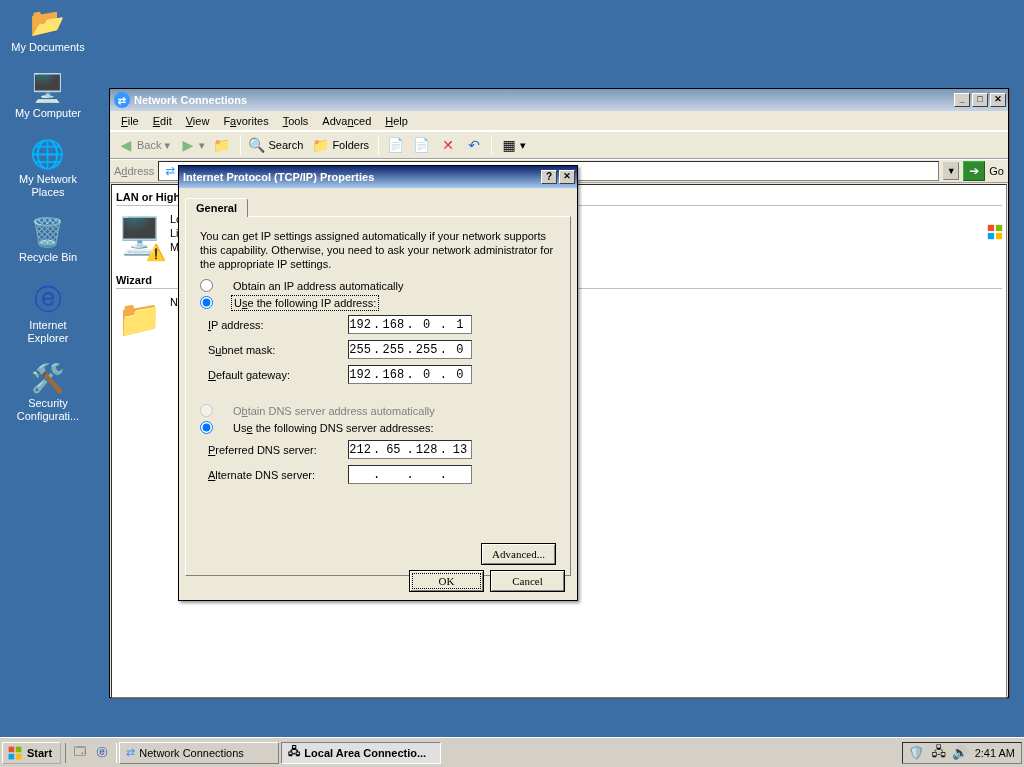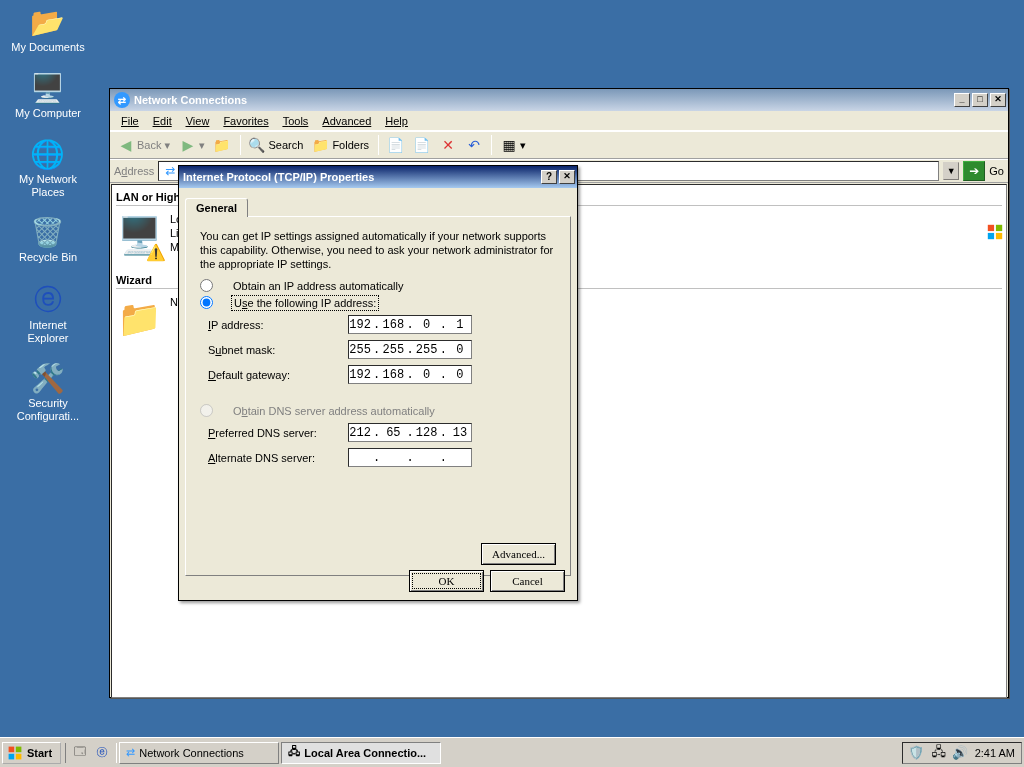--- a/index.html
+++ b/index.html
@@ -11,21 +11,21 @@
 .desktop-icon .ic { width: 32px; height: 32px; margin: 0 auto 3px; display: flex; align-items: center; justify-content: center; font-size: 28px; }
 .desktop-icon span { display: block; font-size: 11px; line-height: 13px; }
 
 
 .win-nc { position: absolute; left: 109px; top: 88px; width: 900px; height: 610px; background: #ECE9D8; border: 1px solid #000; box-shadow: 1px 1px 0 #555; }
 .titlebar { height: 22px; background: linear-gradient(#7B98B8, #C9D5E6); display: flex; align-items: center; padding: 0 2px 0 4px; color: #fff; font-weight: bold; }
 .titlebar .ticon { width: 16px; height: 16px; background: #3399ff; border-radius: 50%; margin-right: 4px; display:flex;align-items:center;justify-content:center;font-size:10px;}
 .titlebar .spacer { flex: 1; }
 .winbtn { width: 16px; height: 14px; margin-left: 2px; background: #D4D0C8; border: 1px solid #fff; border-right-color:#404040; border-bottom-color:#404040; font-size: 9px; line-height: 10px; text-align: center; color:#000; font-family: Marlett, sans-serif; cursor:pointer;}
 .menubar { height: 20px; background: #ECE9D8; display: flex; align-items: center; padding: 0 4px; border-bottom: 1px solid #fff; position:relative;}
-.menubar .mitem { padding: 16px 7px; cursor: pointer; text-decoration: underline; }
+.menubar .mitem { padding: 16px 7px; cursor: pointer; }
 .menubar .mitem u { text-decoration: underline; }
 .winflag { position:absolute; right:2px; top:112px; width:22px; height:18px; }
 .toolbar { height: 28px; background: #ECE9D8; border-top: 1px solid #fff; border-bottom: 1px solid #A0A0A0; display: flex; align-items: center; padding: 0 4px; gap: 2px; }
 .tbtn { display: inline-flex; align-items: center; padding: 2px 4px; gap: 3px; cursor: pointer; }
 .tbtn.disabled { color: #808080; }
 .tsep { width: 1px; height: 20px; background: #A0A0A0; margin: 0 3px; border-right:1px solid #fff;}
 .tbicon { width: 16px; height: 16px; display: inline-flex; align-items:center; justify-content:center; font-size:14px;}
 .addrbar { height: 24px; background: #ECE9D8; border-top: 1px solid #fff; border-bottom: 1px solid #A0A0A0; display: flex; align-items: center; padding: 0 4px; gap: 4px; }
 .addrbar .addrlabel { color:#808080; }
 .addrbar .addrinput { flex: 1; height: 20px; border: 1px inset #808080; background:#fff; display:flex; align-items:center; padding:0 3px; gap:3px; }
@@ -245,20 +245,24 @@
             <span class="dot">.</span>
             <span class="oct">0</span>
         </div>
       </div>
 
       <div style="height:10px"></div>
       <div class="radio-line disabled">
         <input type="radio" name="dnsmode" disabled="" style="">
         <span>O<u>b</u>tain DNS server address automatically</span>
       </div>
+      <div class="radio-line">
+        <input type="radio" name="dnsmode" checked="" style="">
+        <span>Us<u>e</u> the following DNS server addresses:</span>
+      </div>
       <div class="fieldrow">
         <label><u>P</u>referred DNS server:</label>
         <div class="ipbox">
           <span class="oct">212</span>
             <span class="dot">.</span>
             <span class="oct">65</span>
             <span class="dot">.</span>
             <span class="oct">128</span>
             <span class="dot">.</span>
             <span class="oct">13</span>

